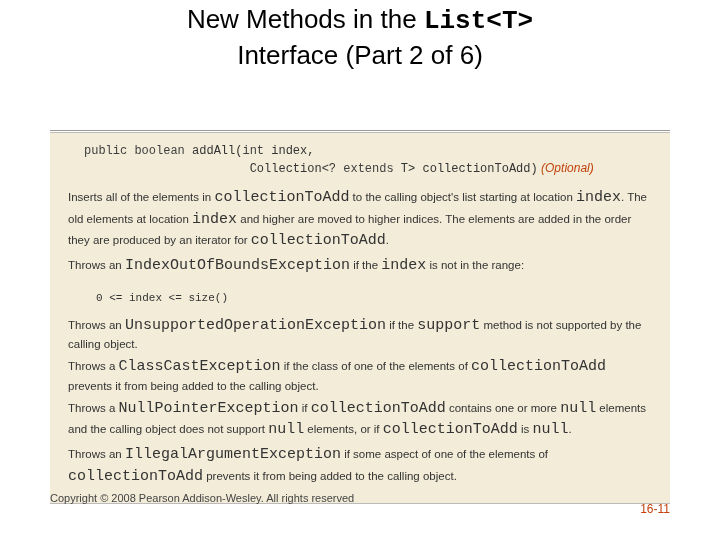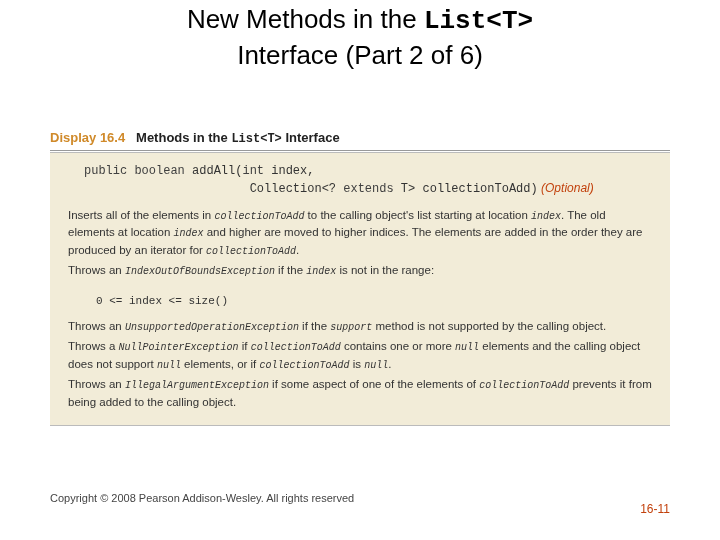--- a/index.html
+++ b/index.html
@@ -50,21 +50,21 @@
     font-family: "Courier New", Courier, monospace;
     font-size: 12px;
     color: #333;
     white-space: pre;
     margin-bottom: 8px;
     padding-left: 16px;
   }
   .sig .kw { color: #404040; }
   .sig .opt { font-style: italic; font-family: Arial, sans-serif; color: #c2410c; }
   .panel p { margin-bottom: 3px; }
-  .panel .mono { font-family: "Courier New", Courier, monospace; font-size: 10px; font-style: italic; }
+  .panel .mono { font-family: "Courier New", Courier, monospace; font-size: 15px; }
   .codeblock {
     font-family: "Courier New", Courier, monospace;
     font-size: 11px;
     margin: 14px 0 8px 28px;
   }
   .continued {
     text-align: right;
     font-style: italic;
     font-size: 12px;
     color: #444;
@@ -89,44 +89,41 @@
 </style>
 </head>
 <body>
 
 <div class="title">
   <span>New Methods in the </span><span class="mono">List&lt;T&gt;</span><br>
   <span> Interface (Part 2 of 6)</span>
 </div>
 
 <div class="display-box">
-  <div class="display-head">
-    <span class="num">Display</span>
-    <span class="num">16.4</span>
-    <span>&nbsp;</span>
-    <span class="bold">Methods in the </span><span class="bold mono">List&lt;T&gt;</span><span class="bold"> Interface</span>
-  </div>
   <hr class="hr1">
   <hr class="hr2">
 
   <div class="panel">
     <div class="sig"><span class="kw">public boolean</span><span> addAll(</span><span class="kw">int</span><span> index,</span>
 <span>                       Collection&lt;? </span><span class="kw">extends</span><span> T&gt; collectionToAdd)</span><span class="opt"> (Optional)</span></div>
 
     <p>
       <span>Inserts all of the elements in </span><span class="mono">collectionToAdd</span><span> to the calling object's list starting at location </span><span class="mono">index</span><span>. The old elements at location </span><span class="mono">index</span><span> and higher are moved to higher indices. The elements are added in the order they are produced by an iterator for </span><span class="mono">collectionToAdd</span><span>.</span>
     </p>
     <p>
       <span>Throws an </span><span class="mono">IndexOutOfBoundsException</span><span> if the </span><span class="mono">index</span><span> is not in the range:</span>
     </p>
     <div class="codeblock">0 &lt;= index &lt;= size()</div>
     <p>
       <span>Throws an </span><span class="mono">UnsupportedOperationException</span><span> if the </span><span class="mono">support</span><span> method is not supported by the calling object.</span>
     </p>
     <p>
+      <span>Throws a </span><span class="mono">ClassCastException</span><span> if the class of one of the elements of </span><span class="mono">collectionToAdd</span><span> prevents it from being added to the calling object.</span>
+    </p>
+    <p>
       <span>Throws a </span><span class="mono">NullPointerException</span><span> if </span><span class="mono">collectionToAdd</span><span> contains one or more </span><span class="mono">null</span><span> elements and the calling object does not support </span><span class="mono">null</span><span> elements, or if </span><span class="mono">collectionToAdd</span><span> is </span><span class="mono">null</span><span>.</span>
     </p>
     <p>
       <span>Throws an </span><span class="mono">IllegalArgumentException</span><span> if some aspect of one of the elements of </span><span class="mono">collectionToAdd</span><span> prevents it from being added to the calling object.</span>
     </p>
   </div>
 
   <hr class="hr2">
 </div>
 

